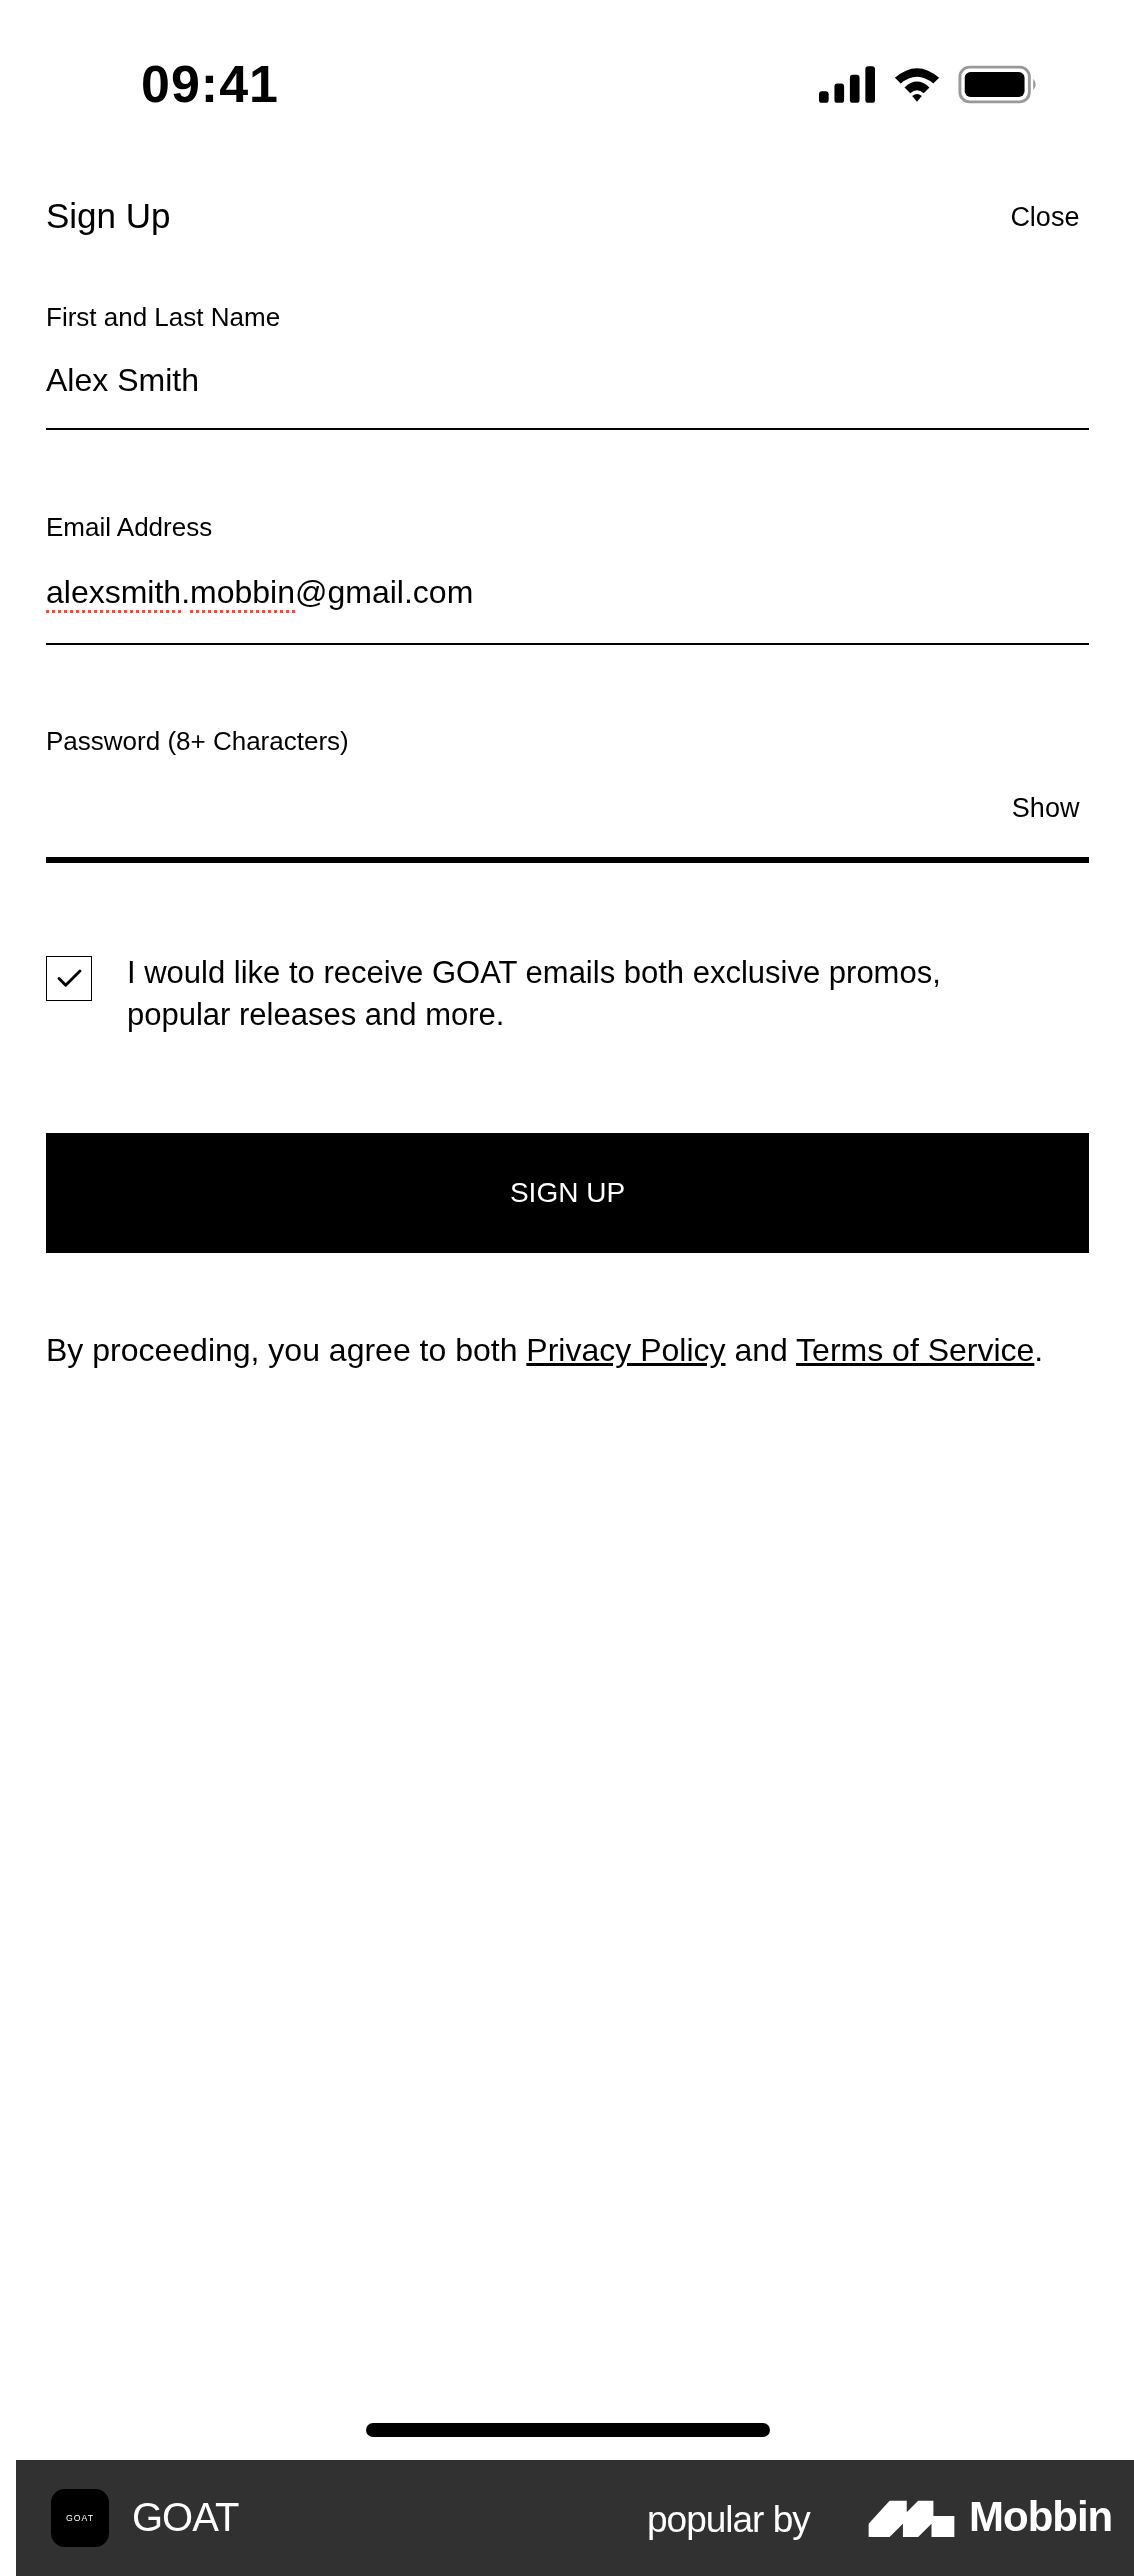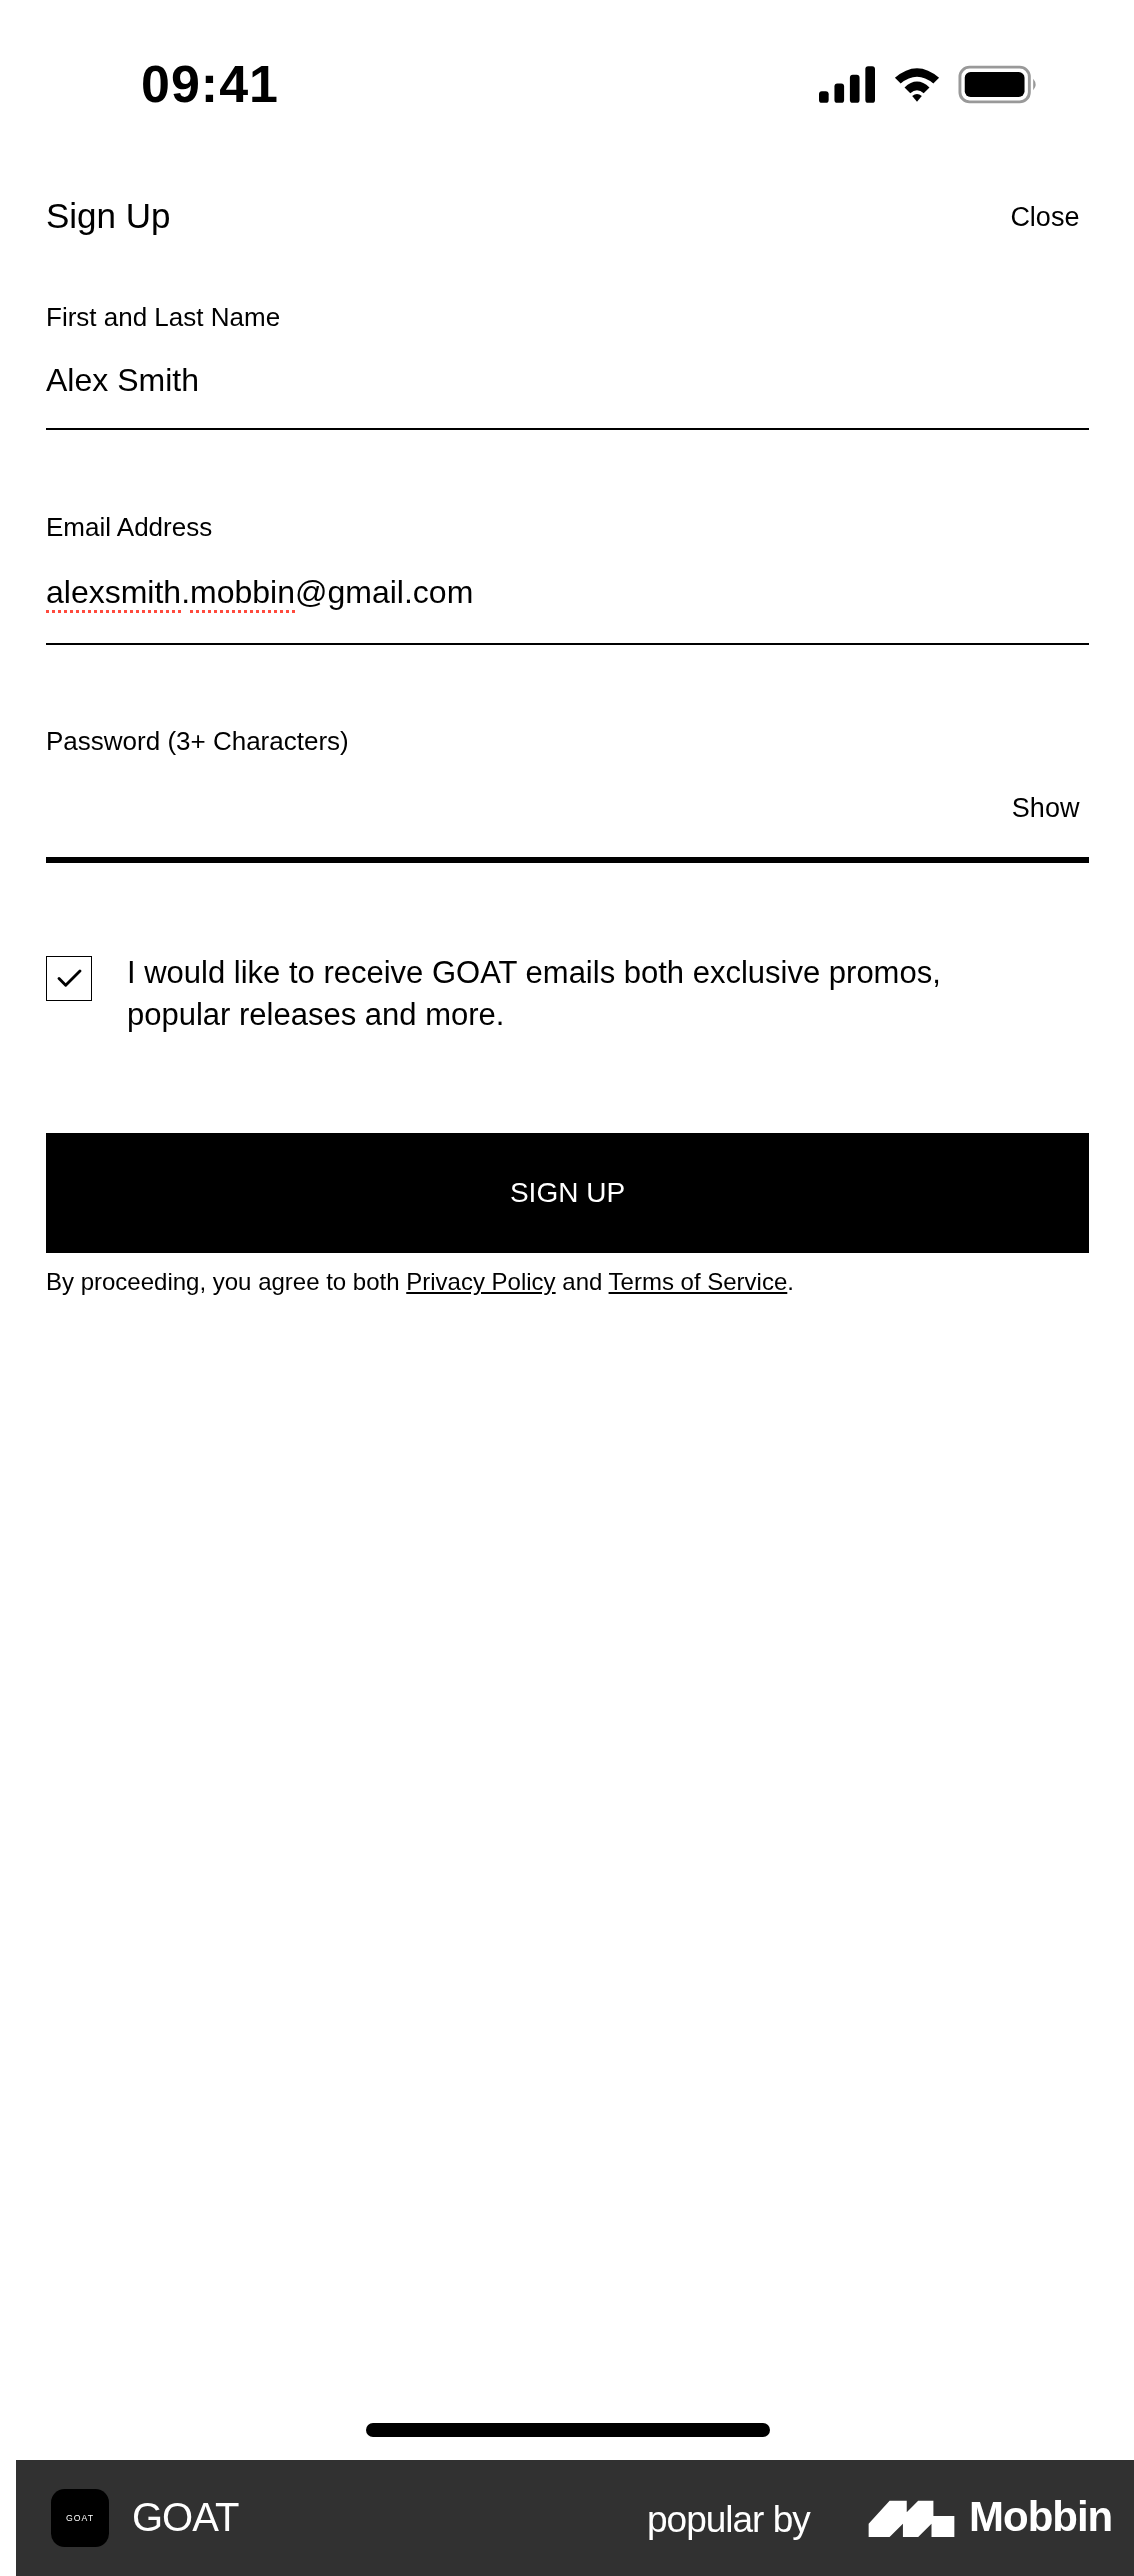--- a/index.html
+++ b/index.html
@@ -49,21 +49,21 @@
 
     
     .signup-btn {
       position: absolute; left: 46px; top: 1133px; width: 1043px; height: 120px;
       background: #000; color: #fff; border: none;
       font-family: "Liberation Sans", sans-serif; font-size: 28px;
       display: flex; align-items: center; justify-content: center; cursor: pointer;
     }
 
     
-    .legal { position: absolute; left: 46px; top: 1268px; font-size: 24px; white-space: nowrap; }
+    .legal { position: absolute; left: 46px; top: 1332px; font-size: 32px; white-space: nowrap; }
     .legal a { color: #000; text-decoration: underline; cursor: pointer; }
 
     
     .home-indicator {
       position: absolute; left: 366px; top: 2423px; width: 404px; height: 14.4px;
       background: #000; border-radius: 7.7px;
     }
 
     
     .footer {
@@ -125,21 +125,21 @@
     <div class="field-line" style="top:131px; height:1.9px;"></div>
   </div>
 
   <div class="field" style="top:302px; height:135px;">
     <div class="field-label" style="top:0;">First and Last Name</div>
     <div class="field-value" style="top:60px;">Alex Smith</div>
     <div class="field-line" style="top:126px; height:1.9px;"></div>
   </div>
 
   <div class="field" style="top:726px; height:141px;">
-    <div class="field-label" style="top:0;">Password (3+ Characters)</div>
+    <div class="field-label" style="top:0;">Password (8+ Characters)</div>
     <div class="field-value" style="top:62px; width:866px; height:48px;"></div>
     <div class="show-btn" style="top:67px;">Show</div>
     <div class="field-line" style="top:131px; height:5.8px;"></div>
   </div>
 
   <div class="opt-in">
     <div class="checkbox">
       <svg width="25" height="19" viewBox="0 0 26 20">
         <path d="M2 10 L9 17 L24 2" fill="none" stroke="#000" stroke-width="3" stroke-linecap="round" stroke-linejoin="round"></path>
       </svg>

